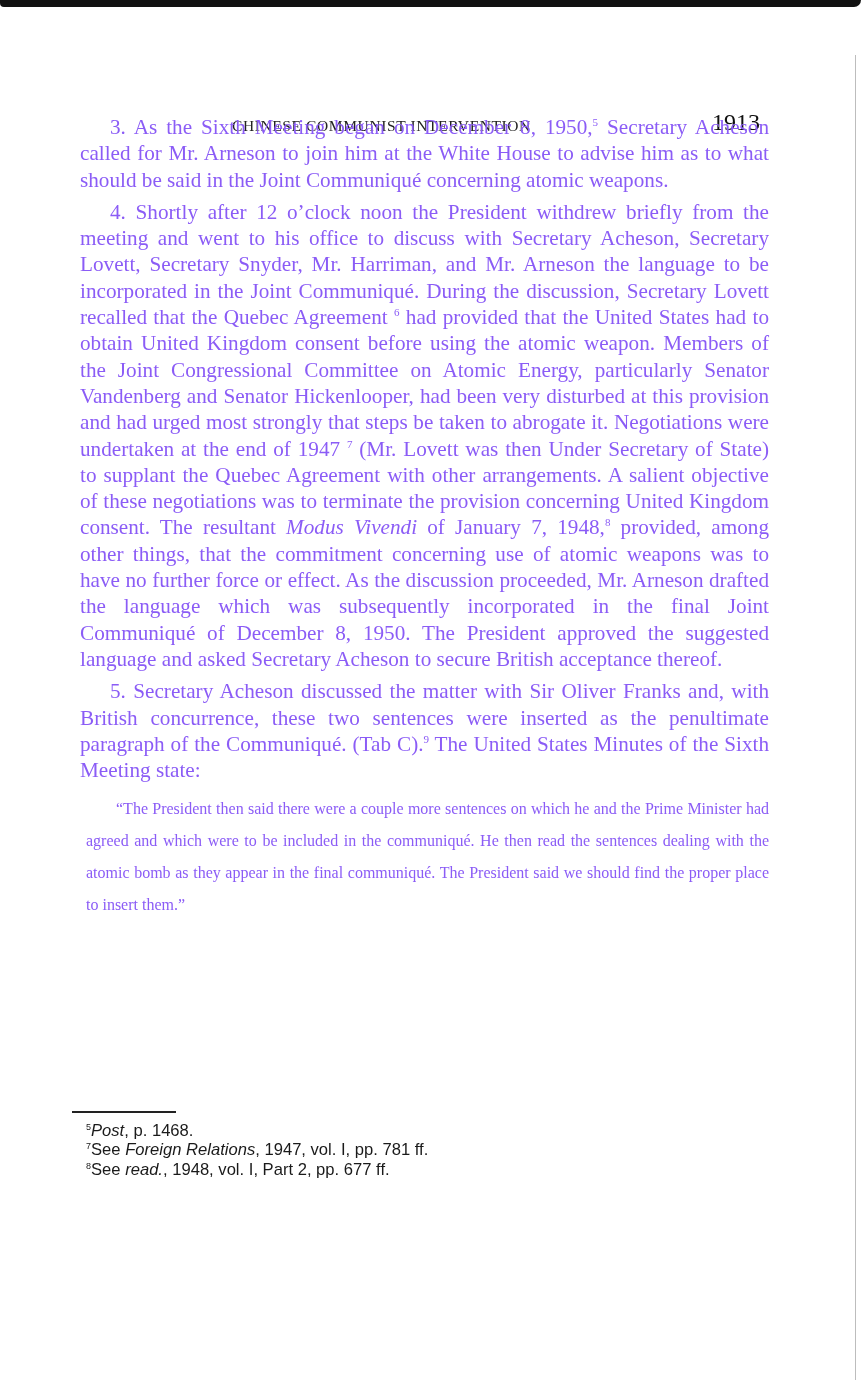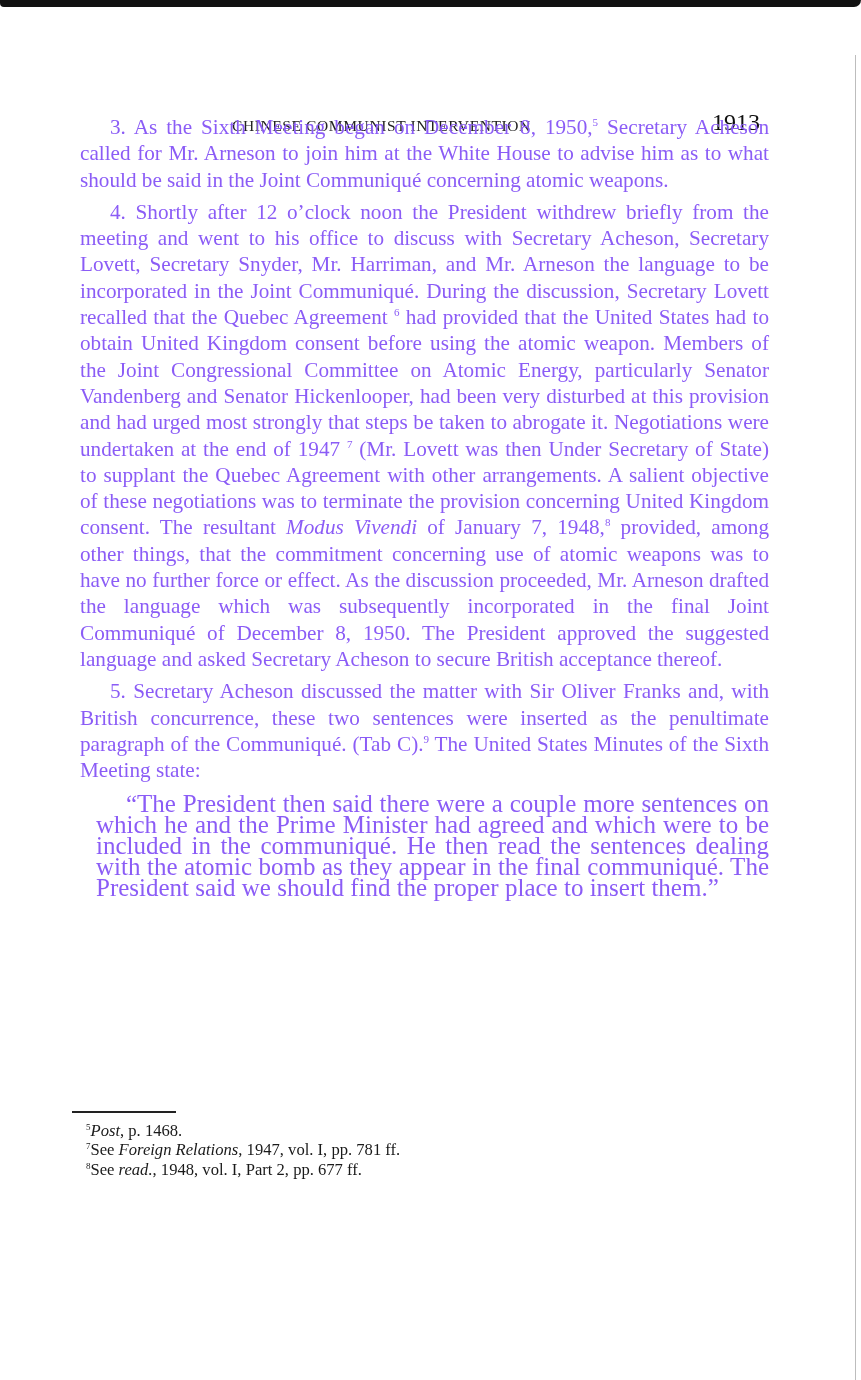--- a/index.html
+++ b/index.html
@@ -27,28 +27,28 @@
   }
   .body {
     position: absolute; left: 80px; top: 114px; width: 689px;
     font-family: "Liberation Serif", serif; font-size: 21.2px; line-height: 26.3px;
     text-align: justify; color: #8b5cf6;
   }
   .para { margin: 0 0 6px 0; text-indent: 30px; hyphens: manual; }
   .para i { }
   sup { font-size: 11px; line-height: 0; vertical-align: 8px; }
   .quote {
-    margin: 10px 0 12px 16px; font-size: 25px; line-height: 21px; text-indent: 30px;
+    margin: 10px 0 12px 6px; font-size: 16px; line-height: 32px; text-indent: 30px;
   }
   .rule {
     position: absolute; left: 72px; top: 1111px; width: 104px; height: 1.5px; background: #222;
   }
   .footnotes {
     position: absolute; left: 70px; top: 1121px; width: 690px;
-    font-family: Liberation Serif, serif; font-size: 16.6px; line-height: 19.4px; color: #1a1a1a;
+    font-family: Liberation Sans, sans-serif; font-size: 16.6px; line-height: 19.4px; color: #1a1a1a;
     text-align: justify;
   }
   .fn { margin: 0; text-indent: 16px; }
   .fn sup { font-size: 9px; vertical-align: 6px; }
   .fn i { font-style: italic; }
 </style>
 </head>
 <body>
 
 <div class="top-edge"></div>

